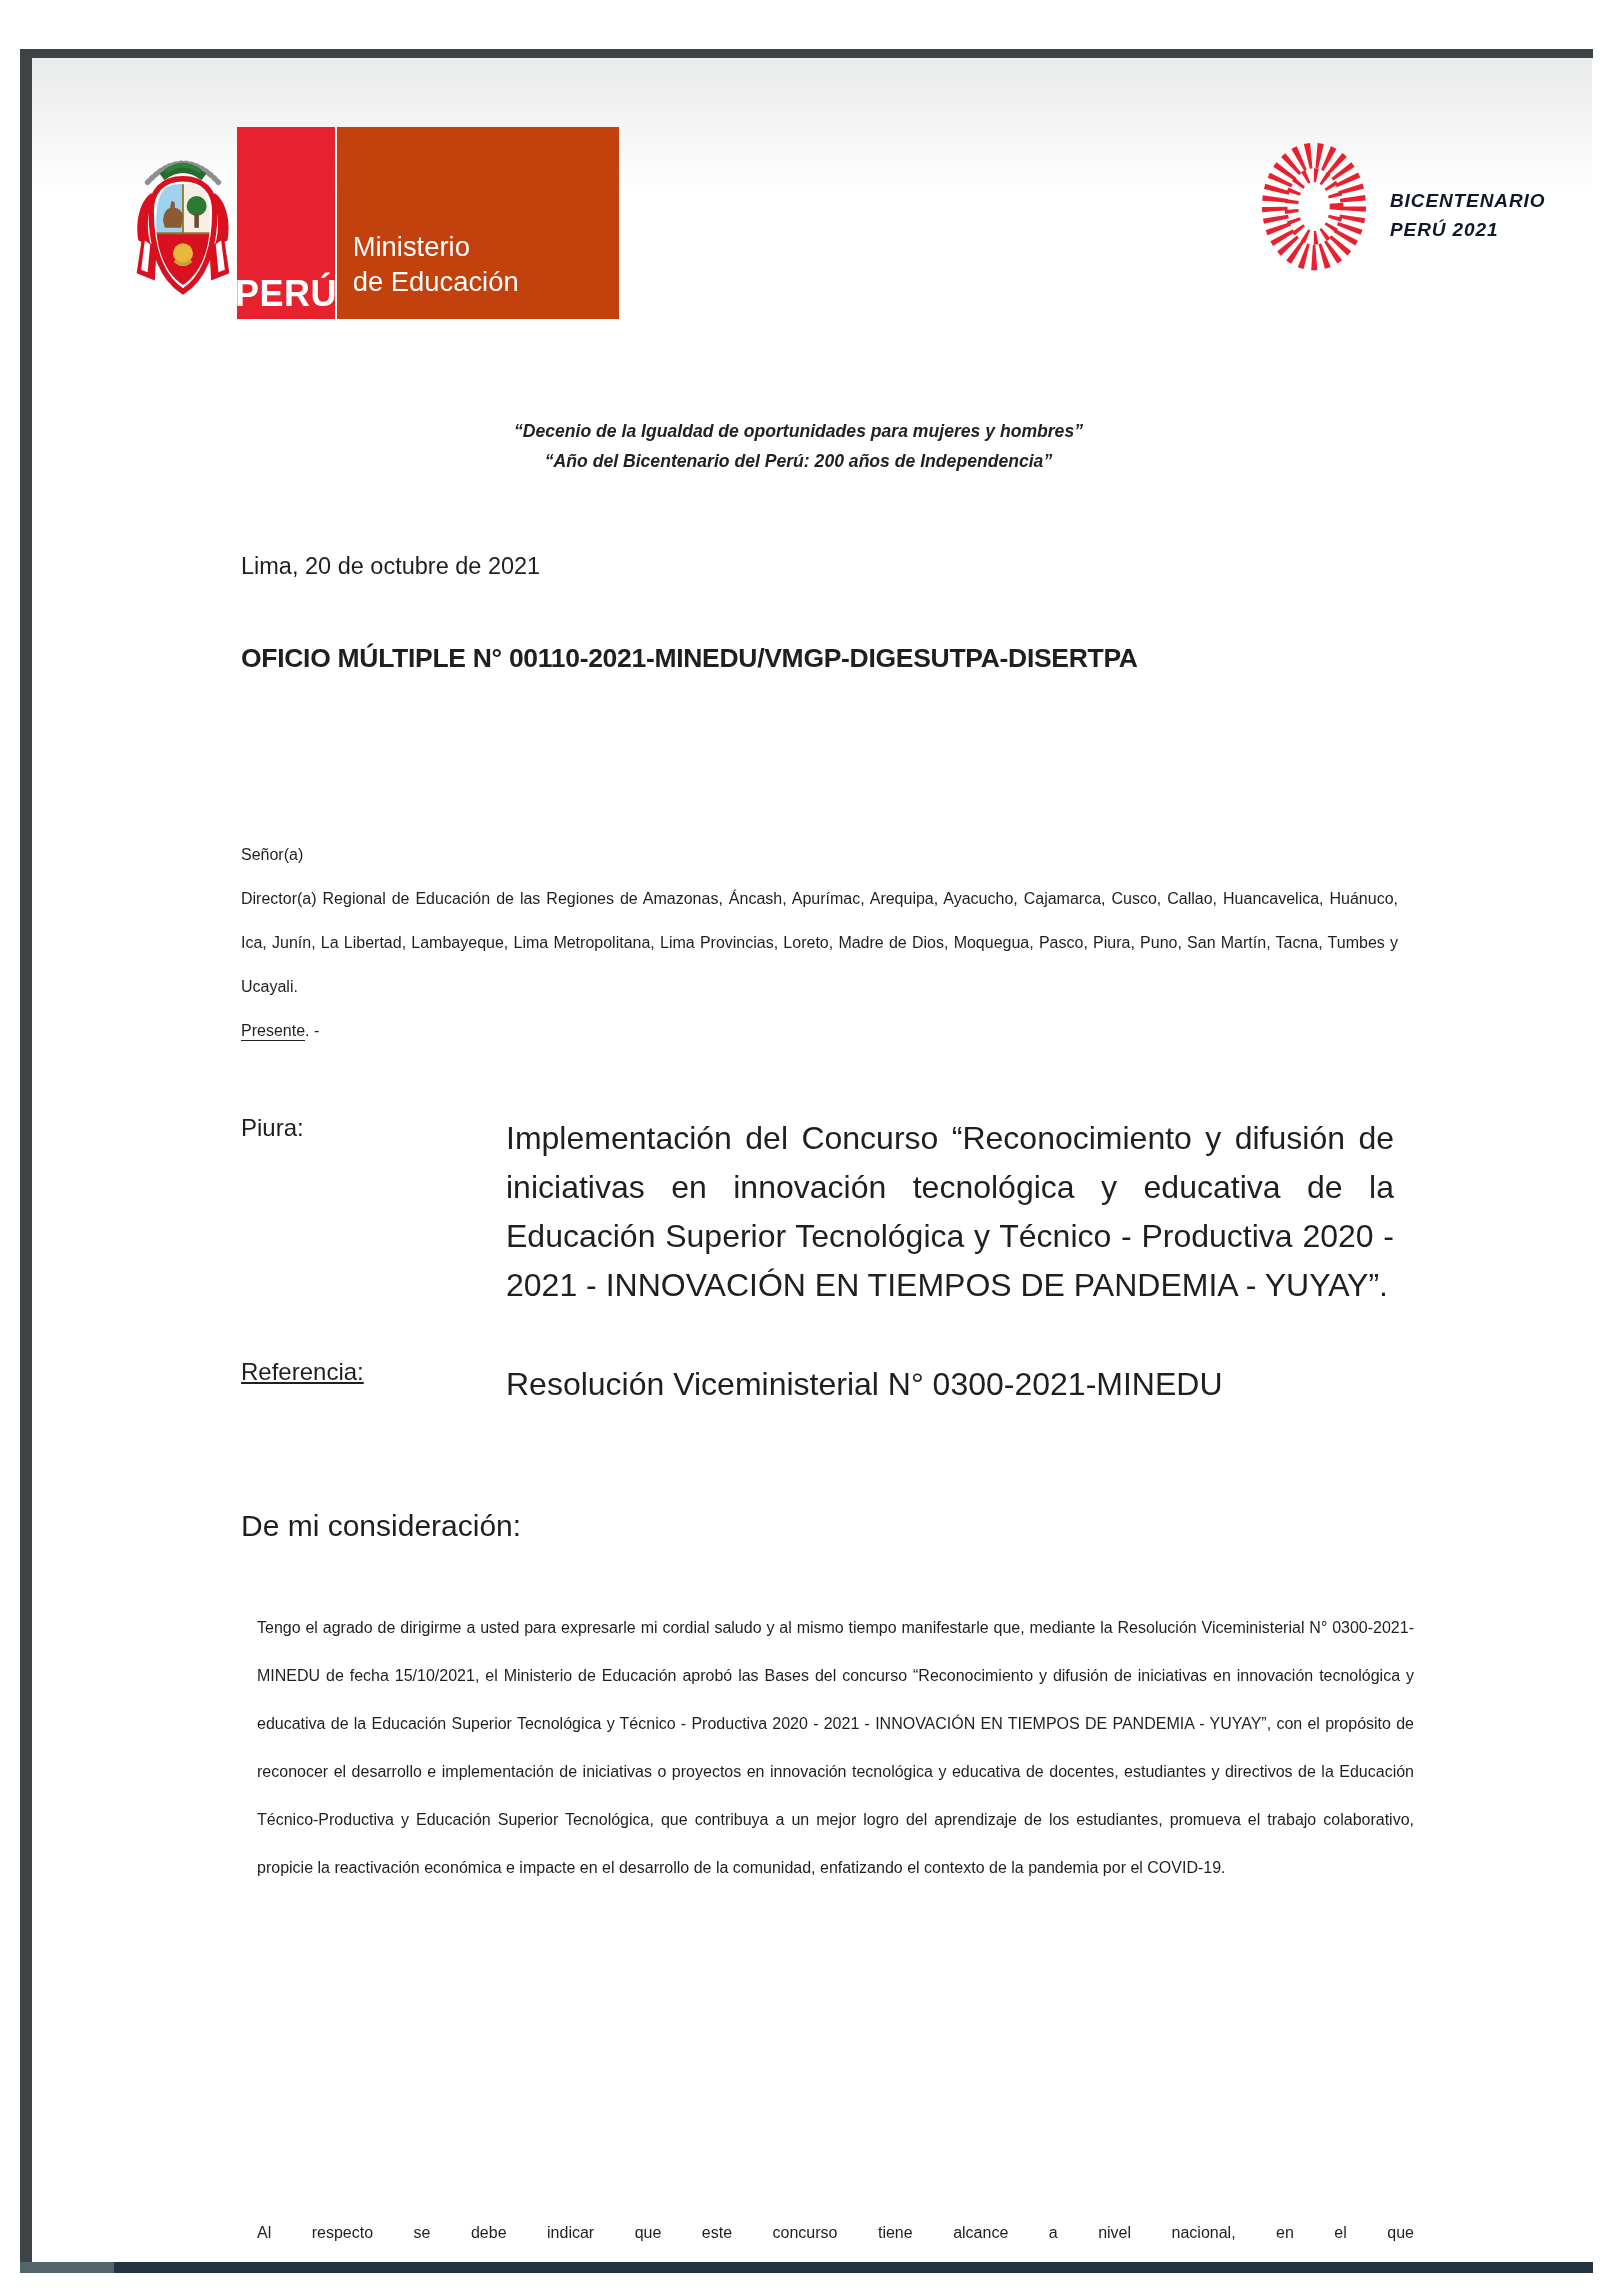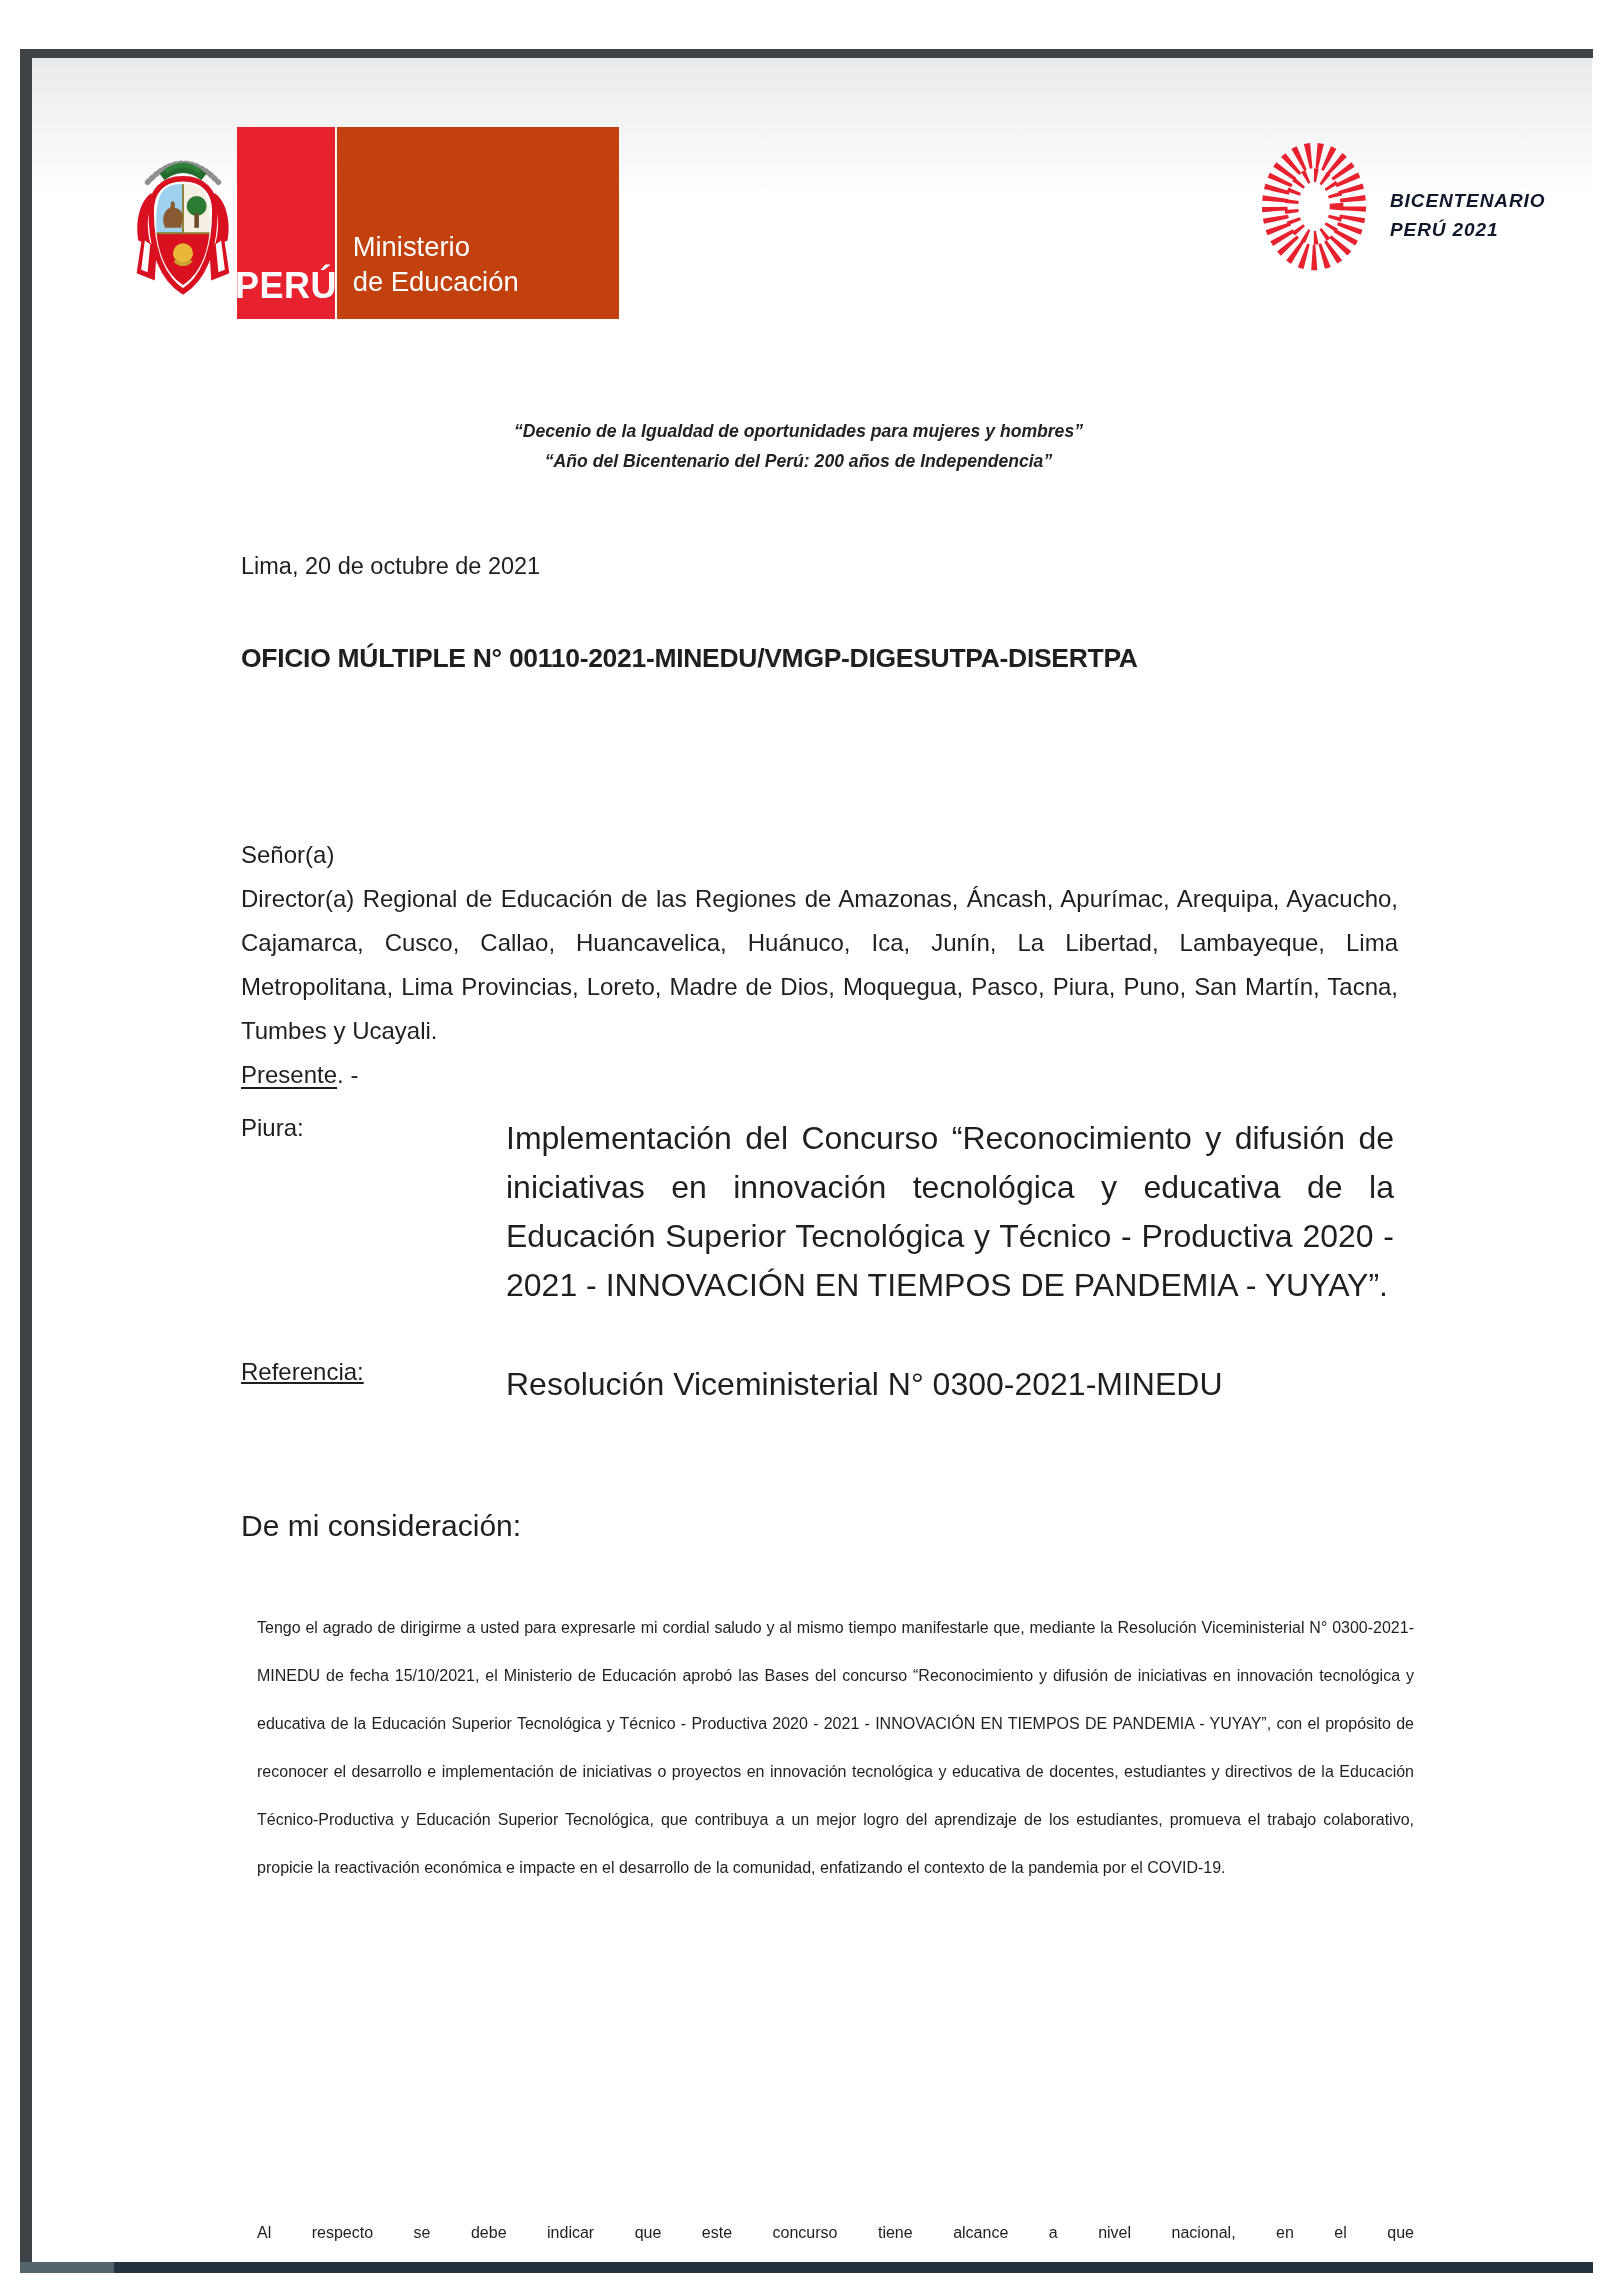--- a/index.html
+++ b/index.html
@@ -11,38 +11,38 @@
   .frame-top{position:absolute;left:19.6px;top:49px;width:1573px;height:8.8px;background:#3d4346;}
   .frame-left{position:absolute;left:19.6px;top:49px;width:12.7px;height:2213px;background:#3d4346;}
   .page-gradient{position:absolute;left:32px;top:58px;width:1560px;height:137px;
     background:linear-gradient(#e9eaeb,#ffffff);}
   .footer-accent{position:absolute;left:19.6px;top:2262px;width:94px;height:10.8px;background:#54646b;}
   .footer-bar{position:absolute;left:114px;top:2262px;width:1479px;height:10.8px;background:#24333e;}
 
   
   .coat{position:absolute;left:133px;top:133px;width:100px;height:186px;}
   .block-red{position:absolute;left:237px;top:127px;width:98px;height:192px;background:#e8212e;
-    display:flex;align-items:flex-end;justify-content:center;box-sizing:border-box;padding-bottom:12px;}
+    display:flex;align-items:flex-end;justify-content:center;box-sizing:border-box;padding-bottom:4px;}
   .block-red .word{color:#fff;font-size:36px;font-weight:bold;letter-spacing:0.5px;}
   .block-gray{position:absolute;left:337px;top:127px;width:282px;height:192px;background:#c2410c;
     box-sizing:border-box;display:flex;flex-direction:column;justify-content:flex-end;
     padding:0 0 19.6px 15.7px;color:#fff;font-size:27.4px;line-height:35px;font-weight:400;}
 
   
   .sunburst{position:absolute;left:1255px;top:132px;width:118px;height:152px;}
   .bicent-text{position:absolute;left:1390px;top:186px;font-size:19px;font-weight:bold;
     letter-spacing:0.9px;line-height:29px;color:#0f172a;font-style:italic;}
 
   .quotes{position:absolute;left:240px;top:416px;width:1117px;text-align:center;
     font-style:italic;font-weight:600;font-size:17.6px;line-height:30px;color:#222;}
 
   .date-line{position:absolute;left:241px;top:553px;font-size:23.5px;}
   .doc-title{position:absolute;left:241px;top:643px;font-size:26.5px;font-weight:bold;letter-spacing:-0.3px;}
 
-  .addressee{position:absolute;left:241px;top:833px;width:1157px;font-size:24px;line-height:44px;}
+  .addressee{position:absolute;left:241px;top:833px;width:1157px;font-size:16px;line-height:44px;}
   .addressee .body{text-align:justify;}
   .presente u{text-decoration:underline;text-underline-offset:3.9px;}
 
   .label-col{position:absolute;left:241px;font-size:24px;}
   .content-col{position:absolute;left:506px;width:888px;font-size:32px;}
   .subject-label{top:1114px;}
   .subject-text{top:1114px;line-height:49px;text-align:justify;}
   .reference-label{top:1358px;text-decoration:underline;}
   .reference-text{top:1366px;}
 

